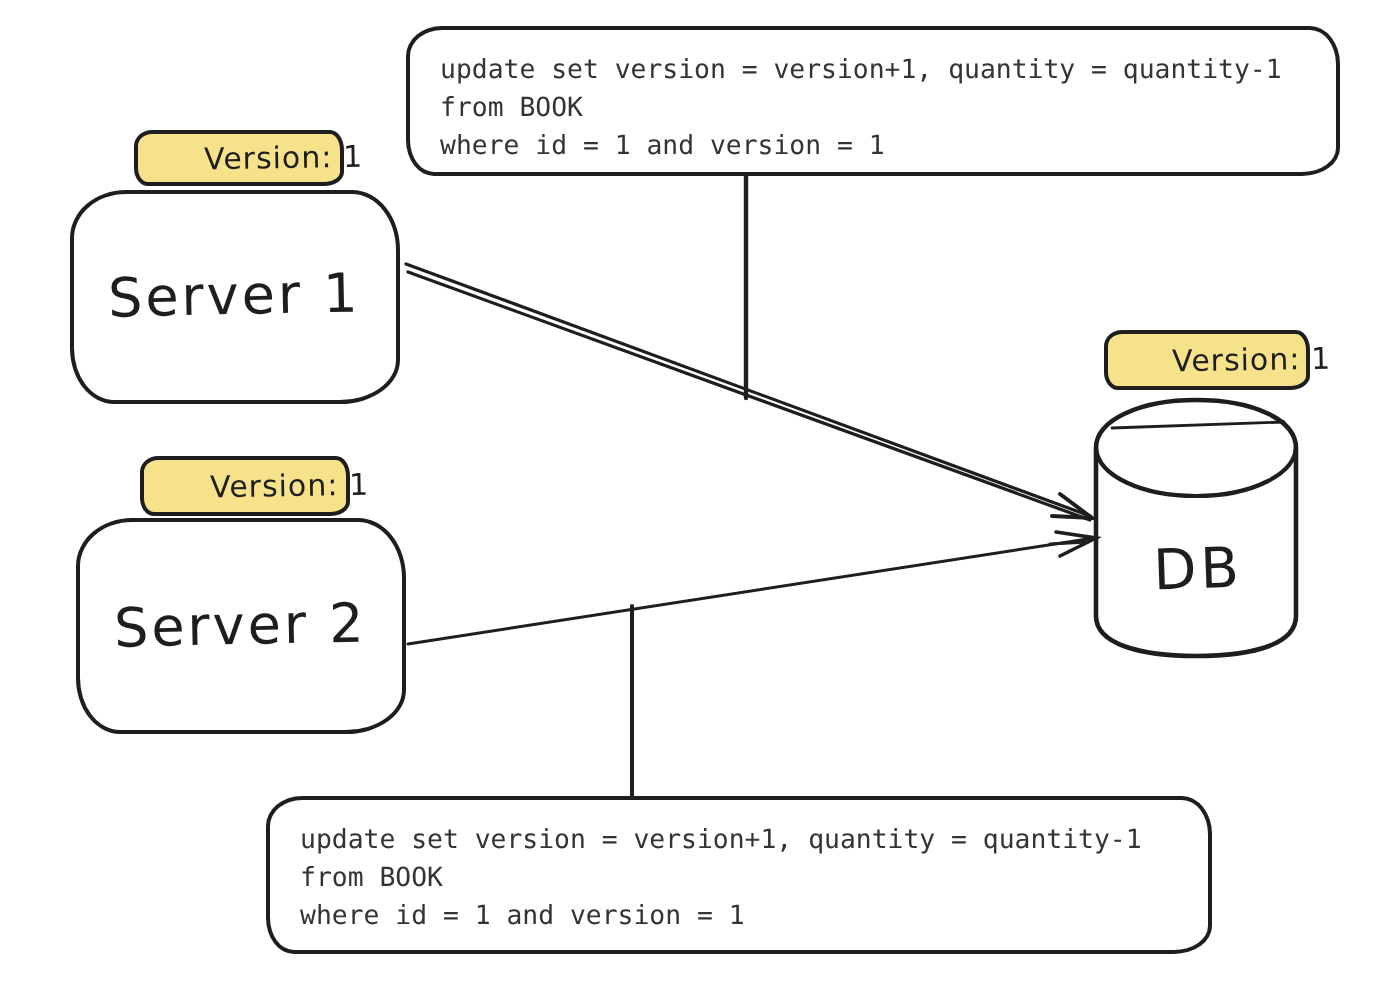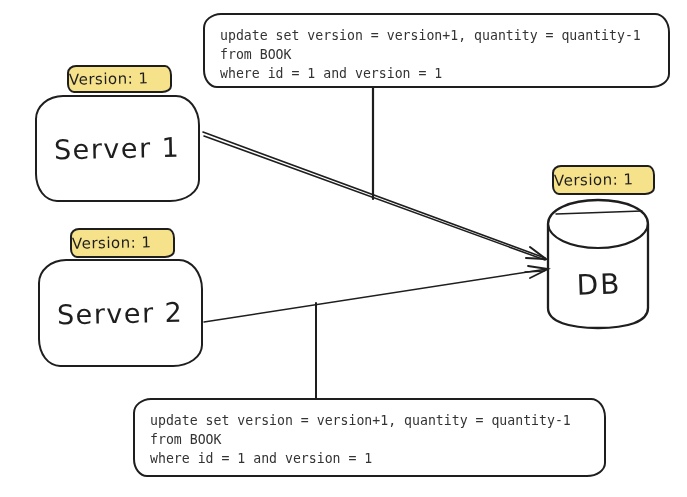--- a/index.html
+++ b/index.html
@@ -37,22 +37,23 @@
     transform: rotate(-1.2deg);
   }
   #server1 { left: 35px; top: 95px; width: 165px; height: 107px; }
   #server2 { left: 38px; top: 259px; width: 165px; height: 108px; }
   
   .badge {
     position: absolute;
     background: var(--badge-fill);
     border: 2px solid var(--stroke);
     border-radius: 9px 7px 10px 7px / 8px 10px 7px 9px;
-    display: flex; align-items: center; justify-content: flex-start;
+    display: flex; align-items: center; justify-content: center;
     z-index: 3;
+    padding-left: 44px;
   }
   .badge-label {
     font-size: 15px;
     color: var(--stroke);
     letter-spacing: 0.5px;
     transform: rotate(-1deg);
     white-space: nowrap;
   }
   #badge-server1 { left: 67px;  top: 65px;  width: 105px; height: 28px; }
   #badge-server2 { left: 70px;  top: 228px; width: 105px; height: 30px; }

